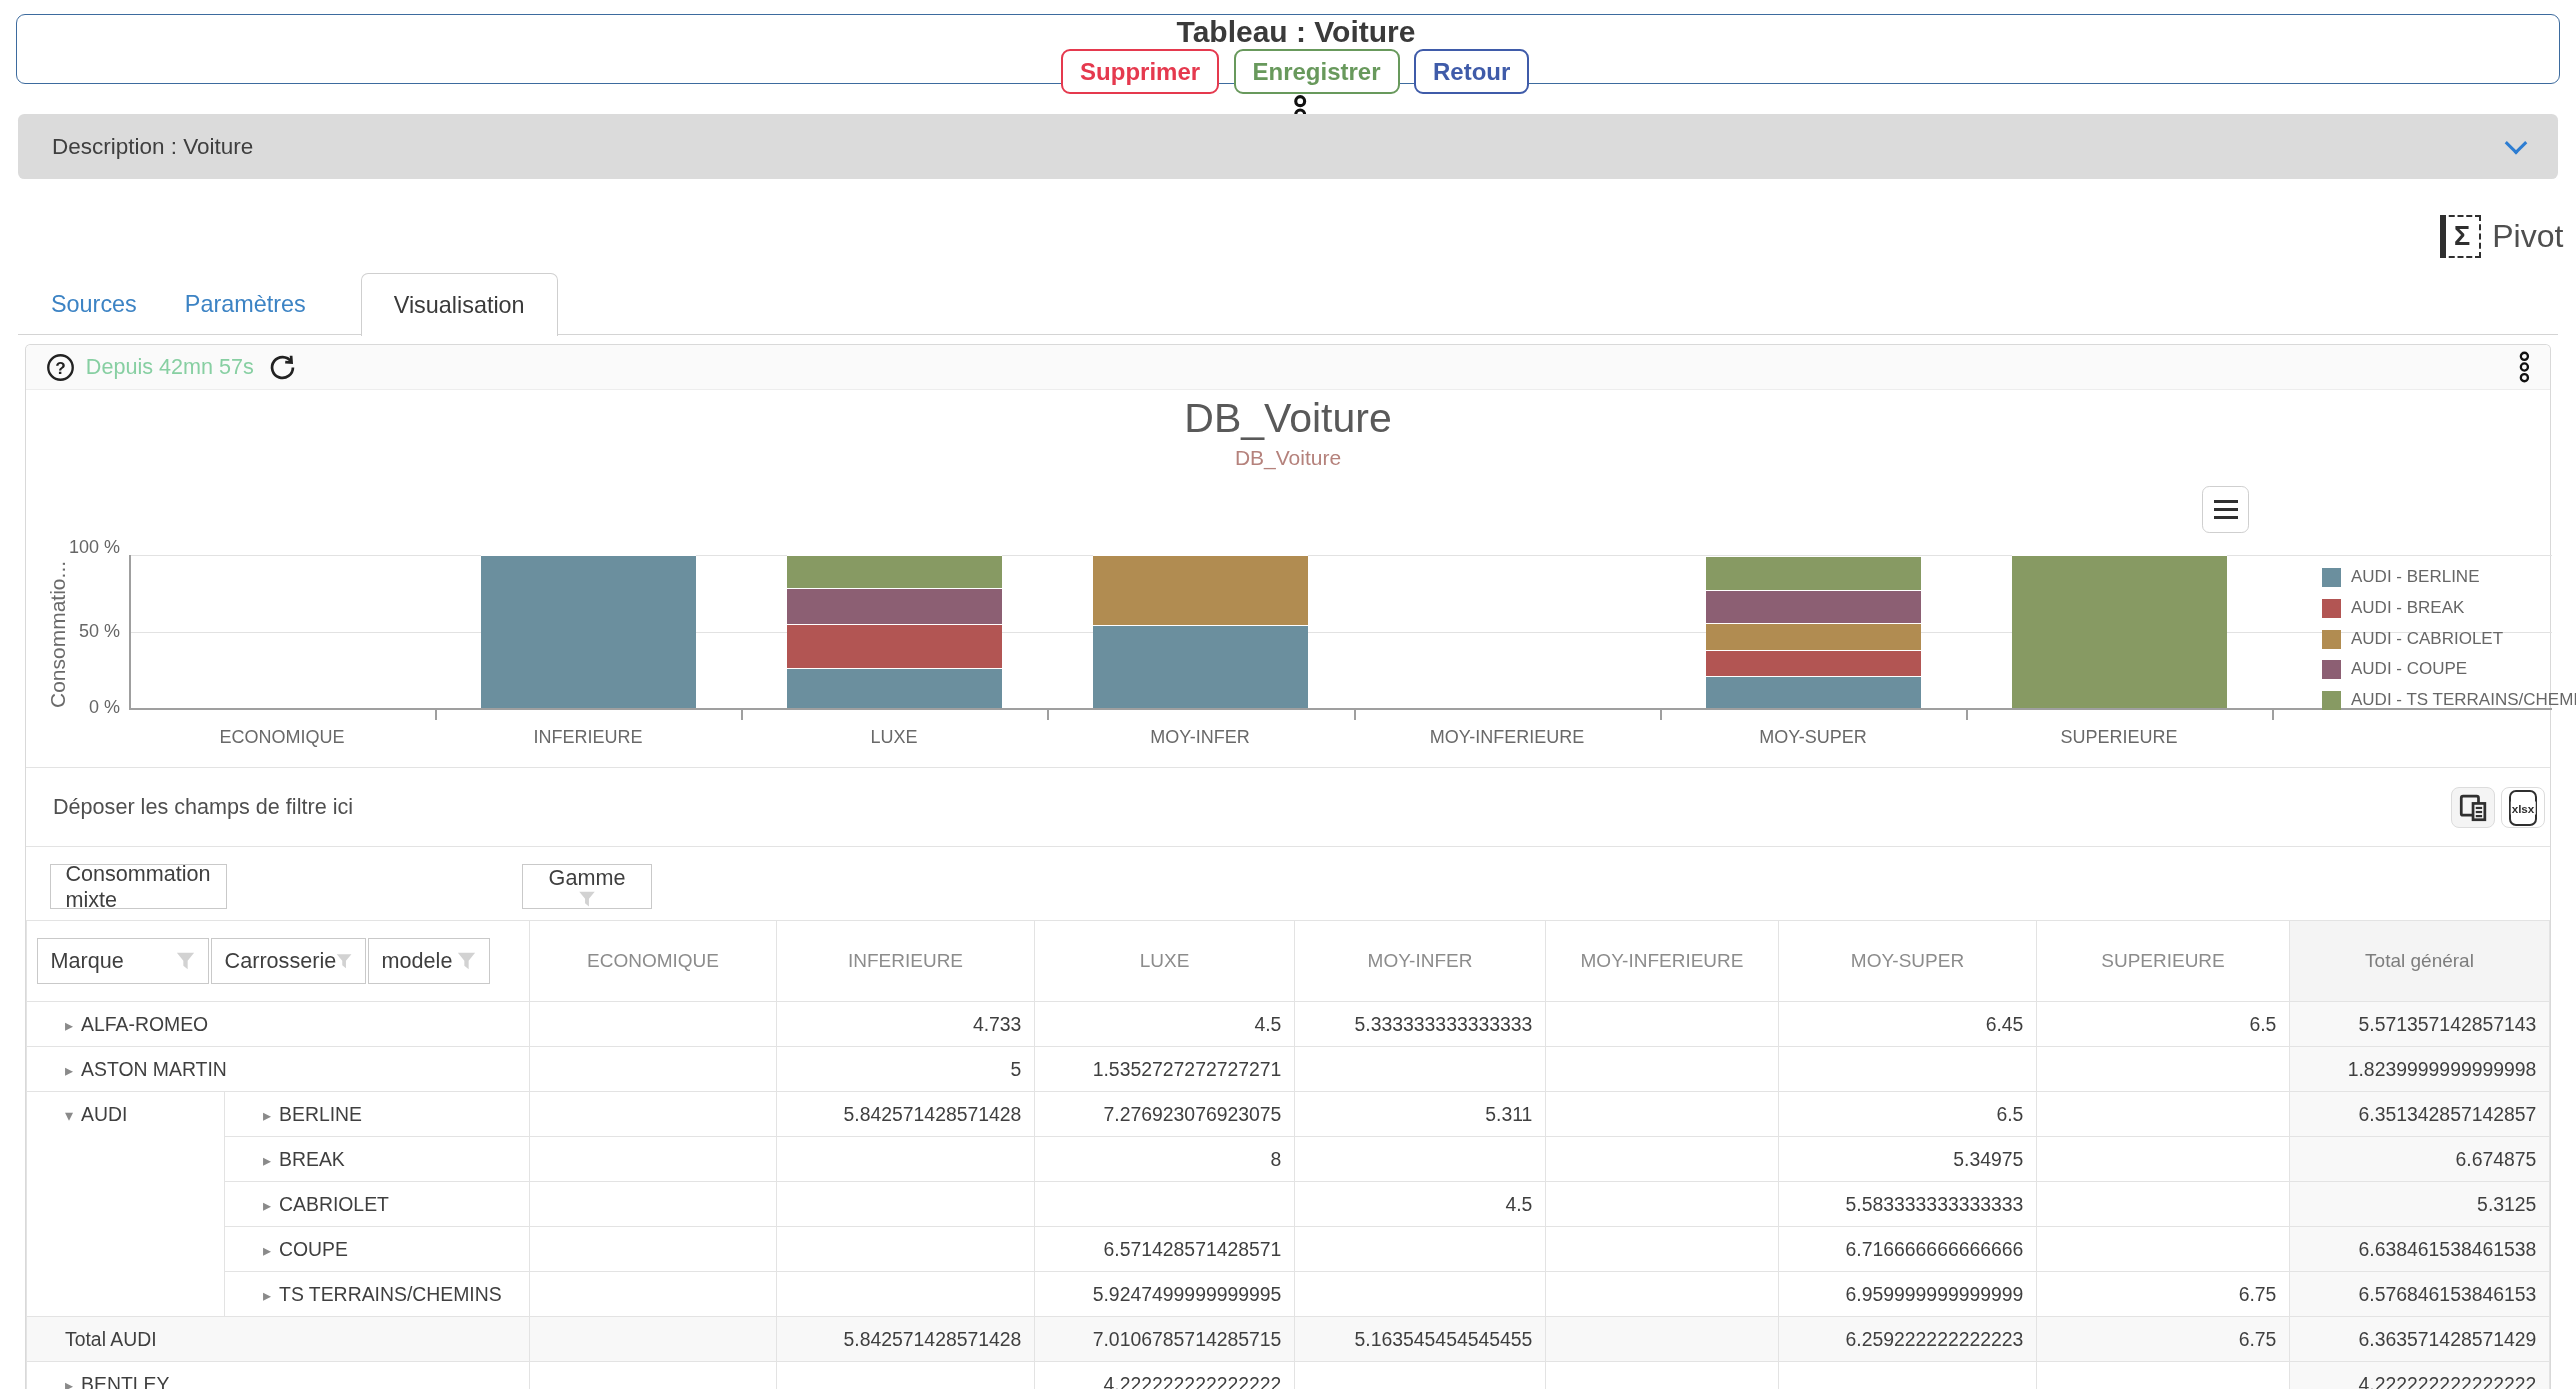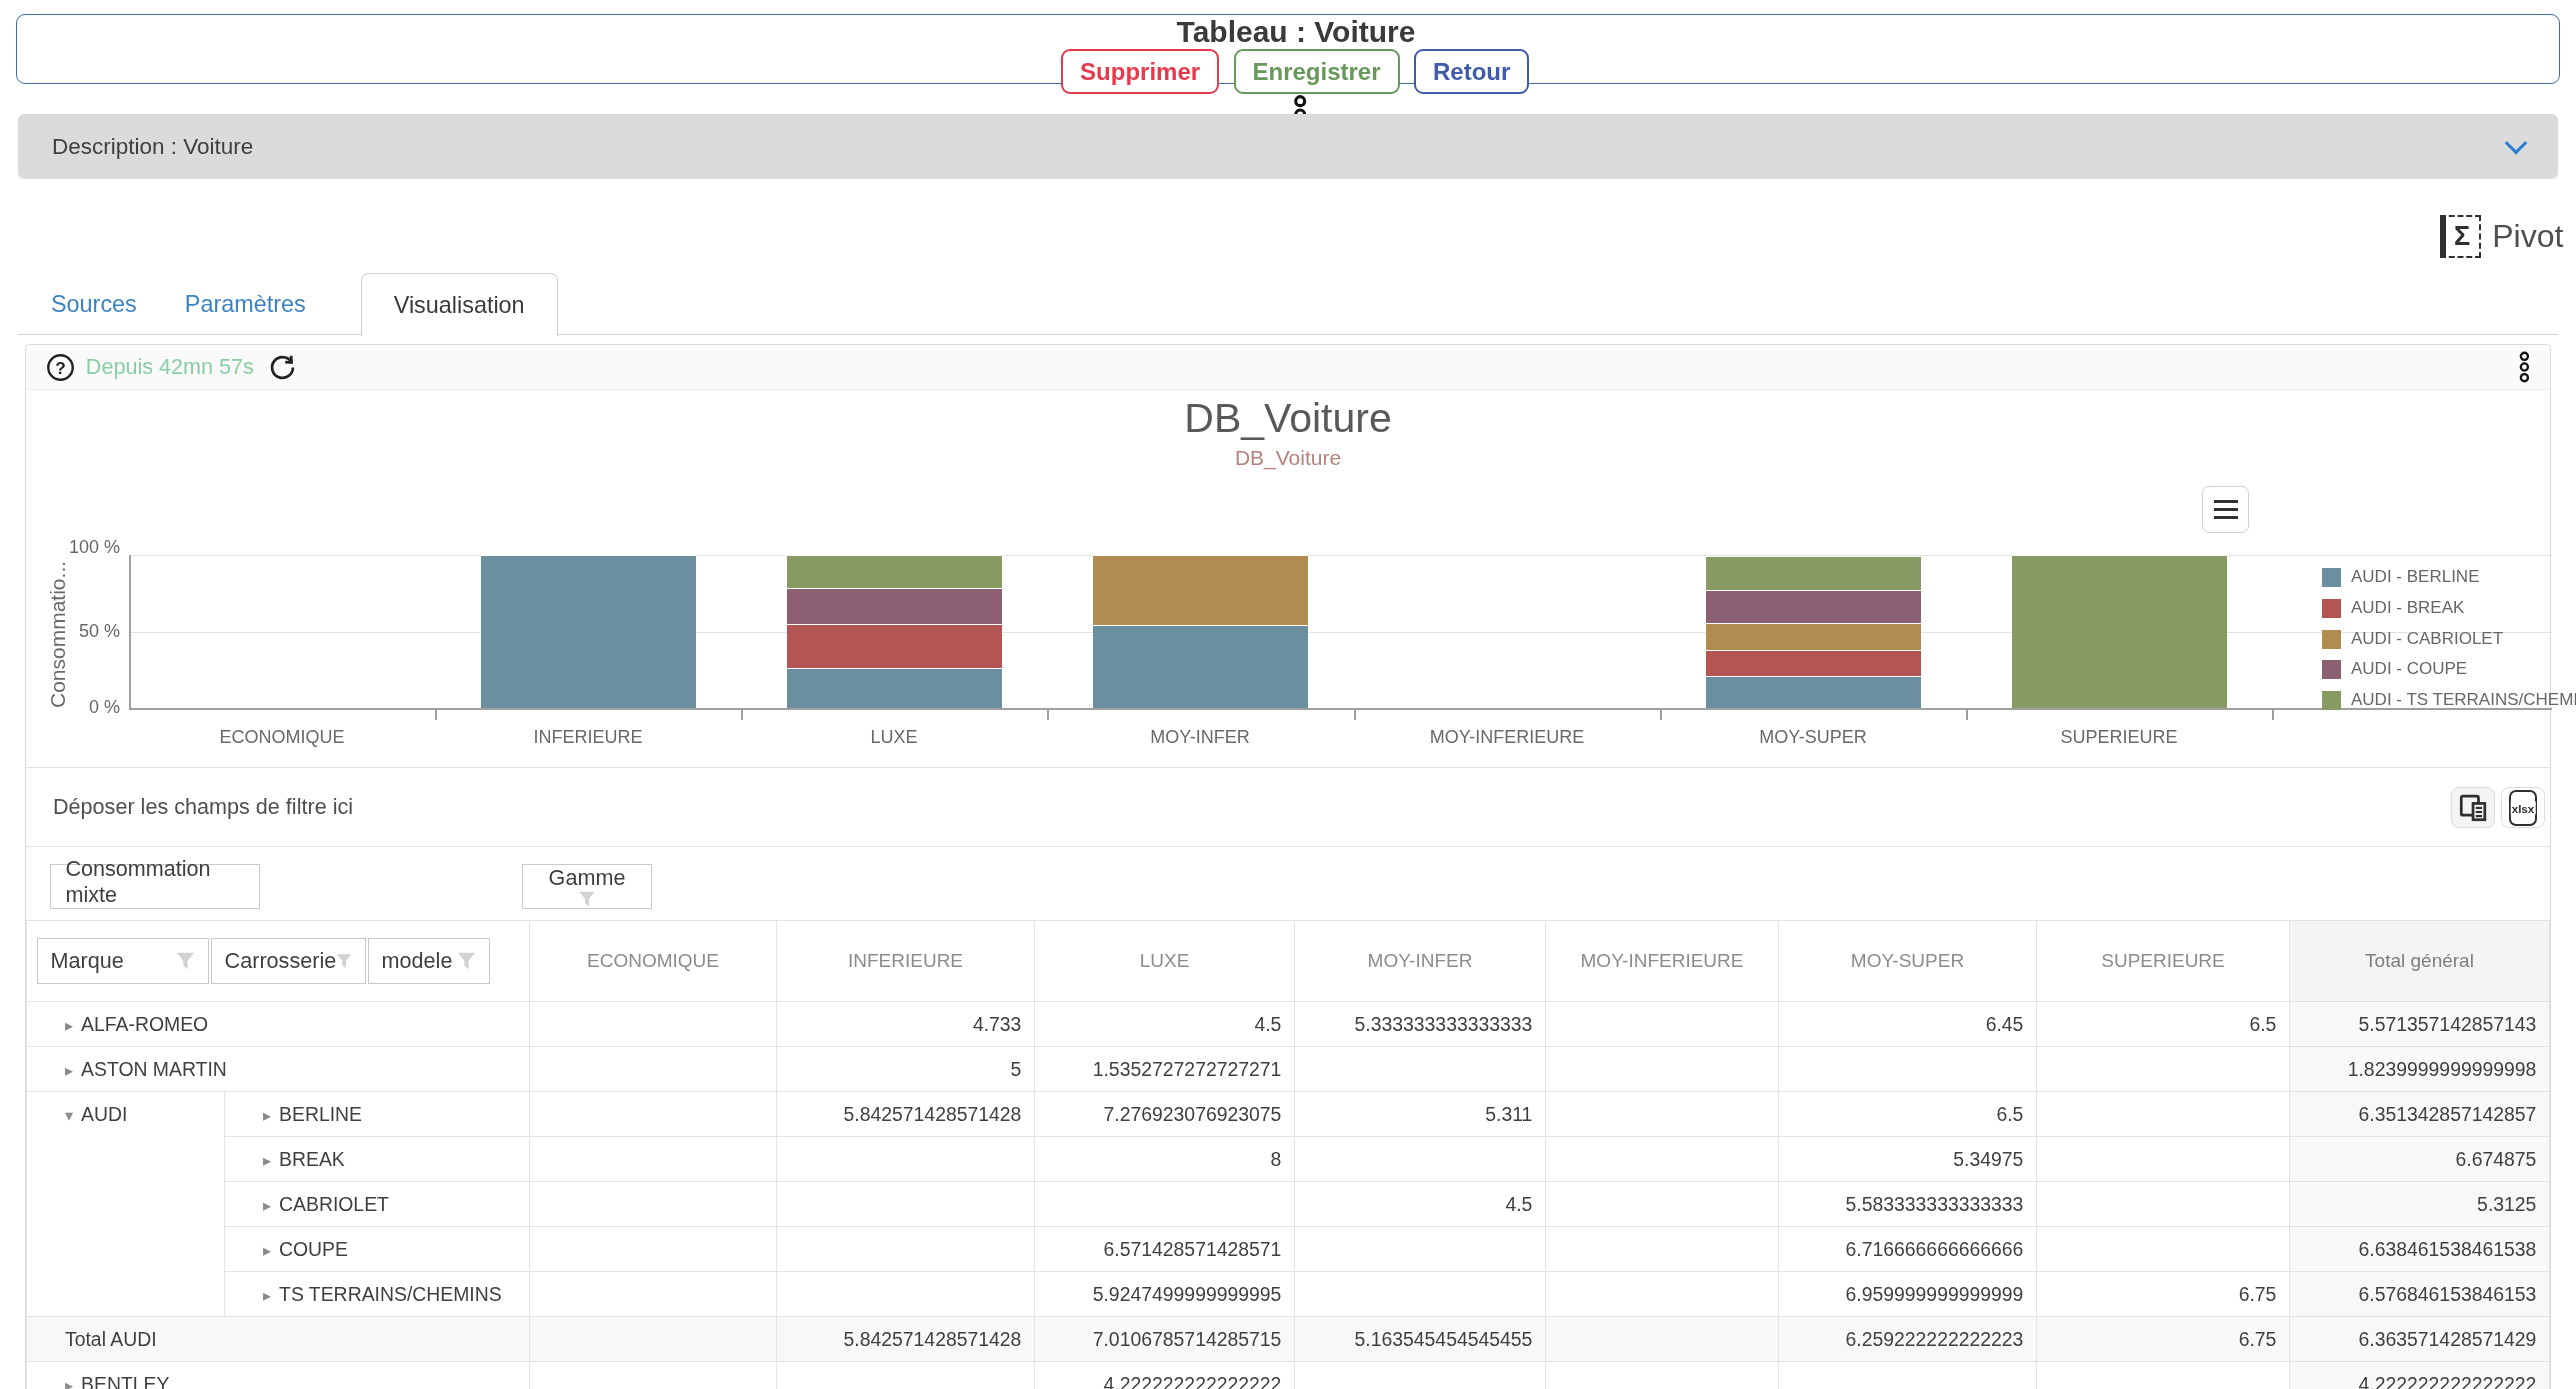--- a/index.html
+++ b/index.html
@@ -265,21 +265,21 @@
         <line x1="18.5" y1="26.5" x2="25.5" y2="26.5" stroke="#2f2f2f" stroke-width="2.4"></line>
       </svg>
     </div>
     <div class="icon-btn" style="left:2475px;background:#fff;">
       <div class="xlsx-box">
         <span>xlsx</span>
       </div>
     </div>
     <div class="filter-divider" style="top:501px;"></div>
 
-    <div class="field-box" style="left:24px;width:210px;justify-content:center;align-items:flex-end;">
+    <div class="field-box" style="left:24px;width:177px;justify-content:center;">
       <span>Consommation mixte</span>
     </div>
     <div class="field-box" style="left:496px;width:130px;flex-direction:column;">
       <span>Gamme</span>
       <svg width="20" height="20" viewBox="0 0 22 22">
         <path d="M1 1 H21 L13.5 10 V20 L8.5 16 V10 Z" fill="#d2d2d2"></path>
       </svg>
     </div>
 
     <table class="pivot-table" id="pivot-table">

